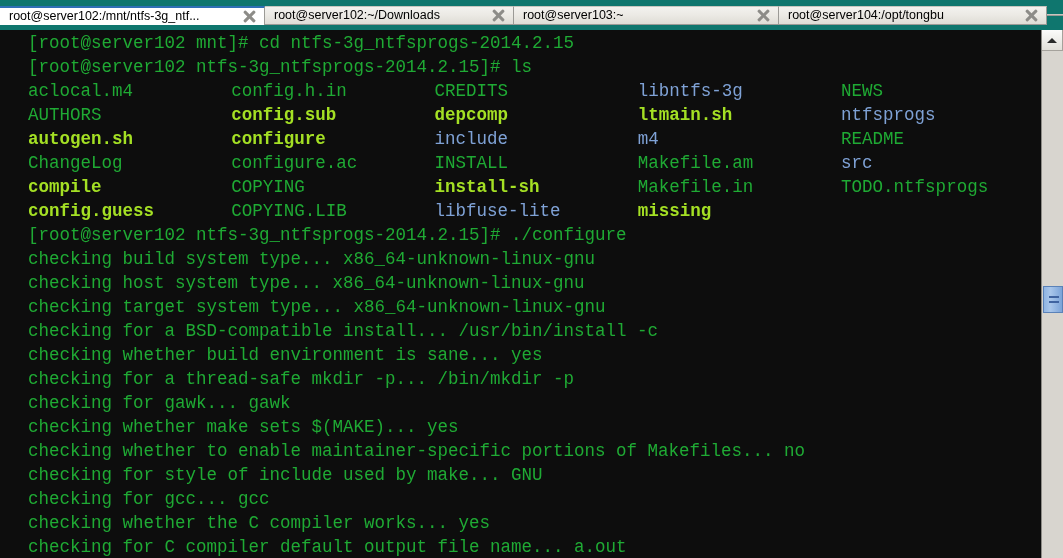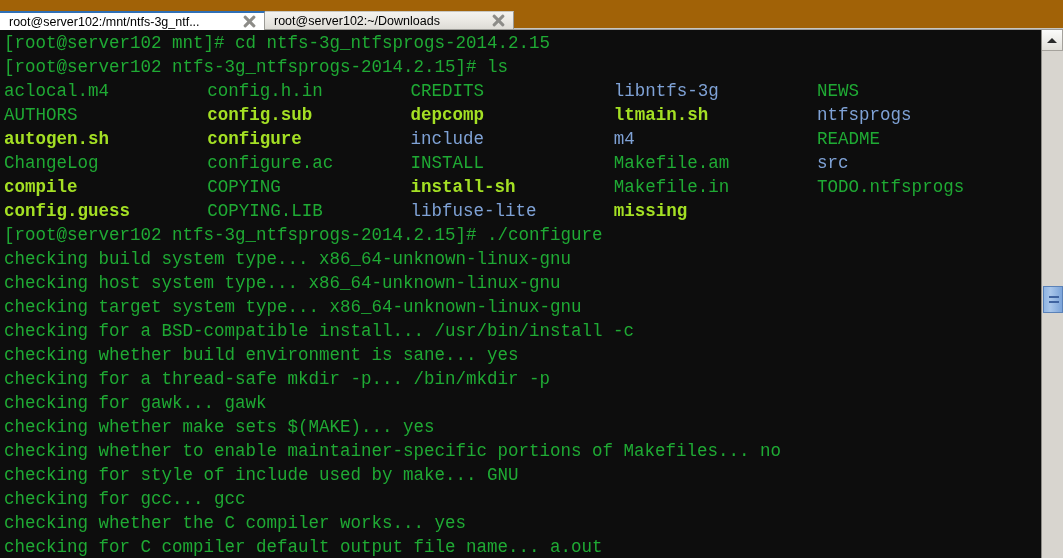--- a/index.html
+++ b/index.html
@@ -9,22 +9,22 @@
     overflow: hidden;
     background: #0d0d0d;
     font-family: "Liberation Sans", sans-serif;
   }
   #app { position: relative; width: 1063px; height: 558px; overflow: hidden; }
 
   
   #tabbar {
     position: absolute; top: 0; left: 0;
     width: 1063px; height: 30px;
-    display: flex; align-items: flex-end;
-    background: #a16207;
+    display: flex; align-items: center;
+    background: #0f766e;
   }
   .tab {
     position: relative;
     display: flex; align-items: center;
     padding: 0 6px 0 9px;
     font-size: 12.5px;
     color: #000;
     border-right: 1px solid #9b9a96;
     overflow: hidden;
     white-space: nowrap;
@@ -78,21 +78,21 @@
     width: 1041px; height: 528px;
     background: #0d0d0d;
     overflow: hidden;
     font-family: "Liberation Mono", "DejaVu Sans Mono", monospace;
     font-size: 17.5px;
     line-height: 24px;
     letter-spacing: 0px;
     padding: 1px 0 0 4px;
     white-space: pre;
   }
-  #terminal .row { height: 24px; }
+  #terminal .row { height: 24px; margin-left: 24px; }
   .c-green  { color: #1faa34; }
   .c-exec   { color: #a4e024; font-weight: bold; }
   .c-dir    { color: #7fa2d6; font-weight: normal; }
 
   
   #scrollbar {
     position: absolute;
     top: 30px; right: 0;
     width: 22px; height: 528px;
     background: #d6d3cd;
@@ -145,20 +145,30 @@
       <div class="tab active" style="width: 265px;">
         <span class="tab-label">root@server102:/mnt/ntfs-3g_ntf...</span>
         <span class="tab-spacer"></span>
         <span class="close-x"></span>
       </div>
       <div class="tab inactive" style="width: 249px;">
         <span class="tab-label">root@server102:~/Downloads</span>
         <span class="tab-spacer"></span>
         <span class="close-x"></span>
       </div>
+      <div class="tab inactive" style="width: 265px;">
+        <span class="tab-label">root@server103:~</span>
+        <span class="tab-spacer"></span>
+        <span class="close-x"></span>
+      </div>
+      <div class="tab inactive" style="width: 268px;">
+        <span class="tab-label">root@server104:/opt/tongbu</span>
+        <span class="tab-spacer"></span>
+        <span class="close-x"></span>
+      </div>
       <div id="tabbar-fill"></div>
     </div>
 
   <div id="terminal"><div class="row"><span class="c-green">[root@server102 mnt]# cd ntfs-3g_ntfsprogs-2014.2.15</span></div><div class="row"><span class="c-green">[root@server102 ntfs-3g_ntfsprogs-2014.2.15]# ls</span></div><div class="row" style="position: relative;"><span class="c-green" style="position: absolute; left: 0px;">aclocal.m4</span><span class="c-green" style="position: absolute; left: 203.28px;">config.h.in</span><span class="c-green" style="position: absolute; left: 406.56px;">CREDITS</span><span class="c-dir" style="position: absolute; left: 609.84px;">libntfs-3g</span><span class="c-green" style="position: absolute; left: 813.12px;">NEWS</span></div><div class="row" style="position: relative;"><span class="c-green" style="position: absolute; left: 0px;">AUTHORS</span><span class="c-exec" style="position: absolute; left: 203.28px;">config.sub</span><span class="c-exec" style="position: absolute; left: 406.56px;">depcomp</span><span class="c-exec" style="position: absolute; left: 609.84px;">ltmain.sh</span><span class="c-dir" style="position: absolute; left: 813.12px;">ntfsprogs</span></div><div class="row" style="position: relative;"><span class="c-exec" style="position: absolute; left: 0px;">autogen.sh</span><span class="c-exec" style="position: absolute; left: 203.28px;">configure</span><span class="c-dir" style="position: absolute; left: 406.56px;">include</span><span class="c-dir" style="position: absolute; left: 609.84px;">m4</span><span class="c-green" style="position: absolute; left: 813.12px;">README</span></div><div class="row" style="position: relative;"><span class="c-green" style="position: absolute; left: 0px;">ChangeLog</span><span class="c-green" style="position: absolute; left: 203.28px;">configure.ac</span><span class="c-green" style="position: absolute; left: 406.56px;">INSTALL</span><span class="c-green" style="position: absolute; left: 609.84px;">Makefile.am</span><span class="c-dir" style="position: absolute; left: 813.12px;">src</span></div><div class="row" style="position: relative;"><span class="c-exec" style="position: absolute; left: 0px;">compile</span><span class="c-green" style="position: absolute; left: 203.28px;">COPYING</span><span class="c-exec" style="position: absolute; left: 406.56px;">install-sh</span><span class="c-green" style="position: absolute; left: 609.84px;">Makefile.in</span><span class="c-green" style="position: absolute; left: 813.12px;">TODO.ntfsprogs</span></div><div class="row" style="position: relative;"><span class="c-exec" style="position: absolute; left: 0px;">config.guess</span><span class="c-green" style="position: absolute; left: 203.28px;">COPYING.LIB</span><span class="c-dir" style="position: absolute; left: 406.56px;">libfuse-lite</span><span class="c-exec" style="position: absolute; left: 609.84px;">missing</span></div><div class="row"><span class="c-green">[root@server102 ntfs-3g_ntfsprogs-2014.2.15]# ./configure</span></div><div class="row"><span class="c-green">checking build system type... x86_64-unknown-linux-gnu</span></div><div class="row"><span class="c-green">checking host system type... x86_64-unknown-linux-gnu</span></div><div class="row"><span class="c-green">checking target system type... x86_64-unknown-linux-gnu</span></div><div class="row"><span class="c-green">checking for a BSD-compatible install... /usr/bin/install -c</span></div><div class="row"><span class="c-green">checking whether build environment is sane... yes</span></div><div class="row"><span class="c-green">checking for a thread-safe mkdir -p... /bin/mkdir -p</span></div><div class="row"><span class="c-green">checking for gawk... gawk</span></div><div class="row"><span class="c-green">checking whether make sets $(MAKE)... yes</span></div><div class="row"><span class="c-green">checking whether to enable maintainer-specific portions of Makefiles... no</span></div><div class="row"><span class="c-green">checking for style of include used by make... GNU</span></div><div class="row"><span class="c-green">checking for gcc... gcc</span></div><div class="row"><span class="c-green">checking whether the C compiler works... yes</span></div><div class="row"><span class="c-green">checking for C compiler default output file name... a.out</span></div></div>
 
   <div id="scrollbar">
     <div id="sb-up">
       <div class="arrow"></div>
     </div>
     <div id="sb-track">

